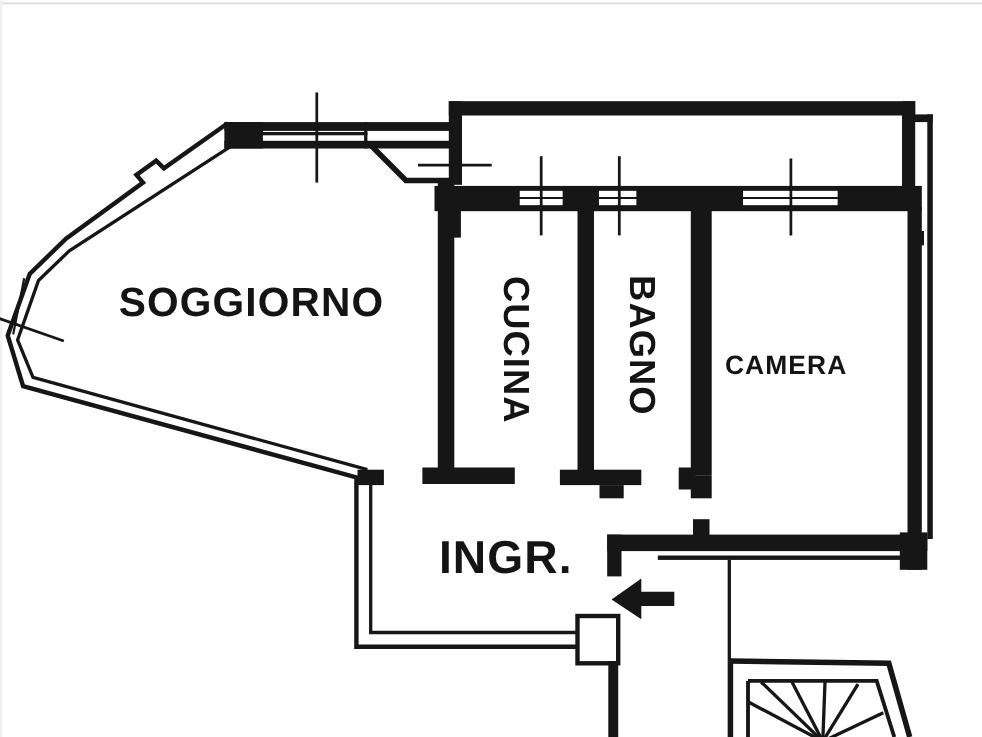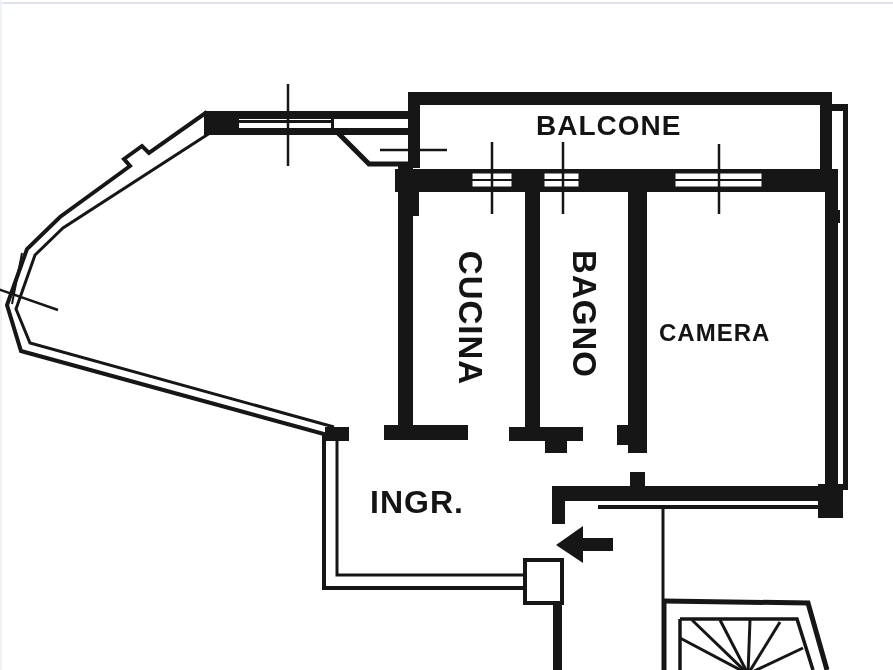--- a/index.html
+++ b/index.html
@@ -17,21 +17,21 @@
     position:absolute;
     color:#141414;
     font-weight:bold;
     white-space:nowrap;
     letter-spacing:1px;
     line-height:1;
   }
   .lbl-balcone{left:536px;top:112px;font-size:28px;}
   .lbl-soggiorno{left:108px;top:256px;font-size:37px;}
   .lbl-camera{left:659px;top:321px;font-size:24px;}
-  .lbl-ingr{left:370px;top:486px;font-size:32px;}
+  .lbl-ingr{left:399px;top:486px;font-size:42px;}
   .lbl-vert{transform:translate(-50%,-50%) rotate(90deg);transform-origin:center;}
   .lbl-cucina{left:470px;top:318px;font-size:33px;}
   .lbl-bagno{left:584px;top:314px;font-size:33px;}
 </style>
 </head>
 <body>
 
 <div class="canvas">
 
   <div class="scan-edge-top"></div>
@@ -134,19 +134,19 @@
     <g stroke="#161616" stroke-width="2.5">
       <line x1="492" y1="142" x2="492" y2="214"></line>
       <line x1="563" y1="142" x2="563" y2="214"></line>
       <line x1="719" y1="144" x2="719" y2="214"></line>
       <line x1="288" y1="84" x2="288" y2="166"></line>
       <line x1="380" y1="150" x2="447" y2="150"></line>
       <line x1="-2" y1="289" x2="58" y2="310"></line>
     </g>
   </svg>
 
-  <div class="lbl lbl-balcone">BALCONE</div>
+  <div class="lbl lbl-soggiorno">SOGGIORNO</div>
   <div class="lbl lbl-vert lbl-cucina">CUCINA</div>
   <div class="lbl lbl-vert lbl-bagno">BAGNO</div>
   <div class="lbl lbl-camera">CAMERA</div>
   <div class="lbl lbl-ingr">INGR.</div>
 
 </div>
 
 </body></html>

